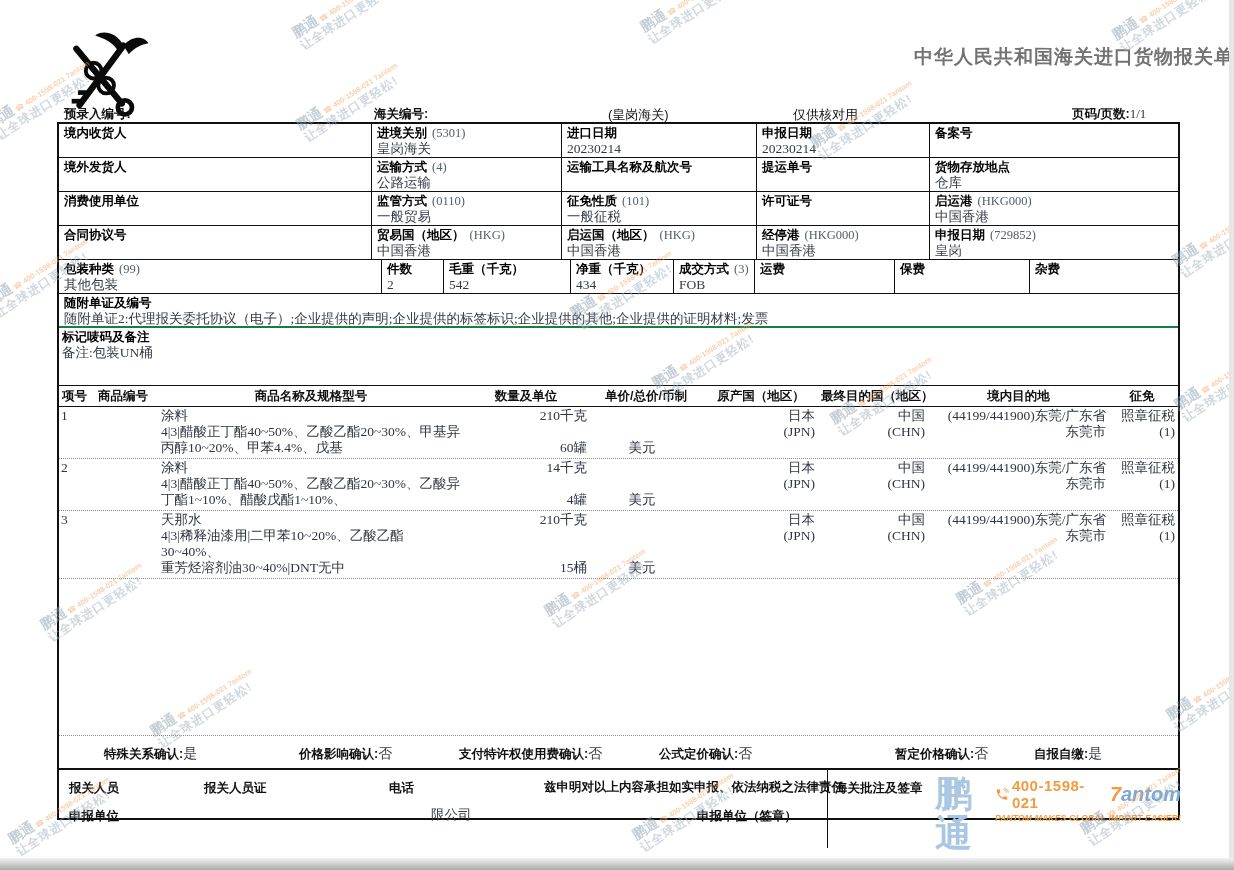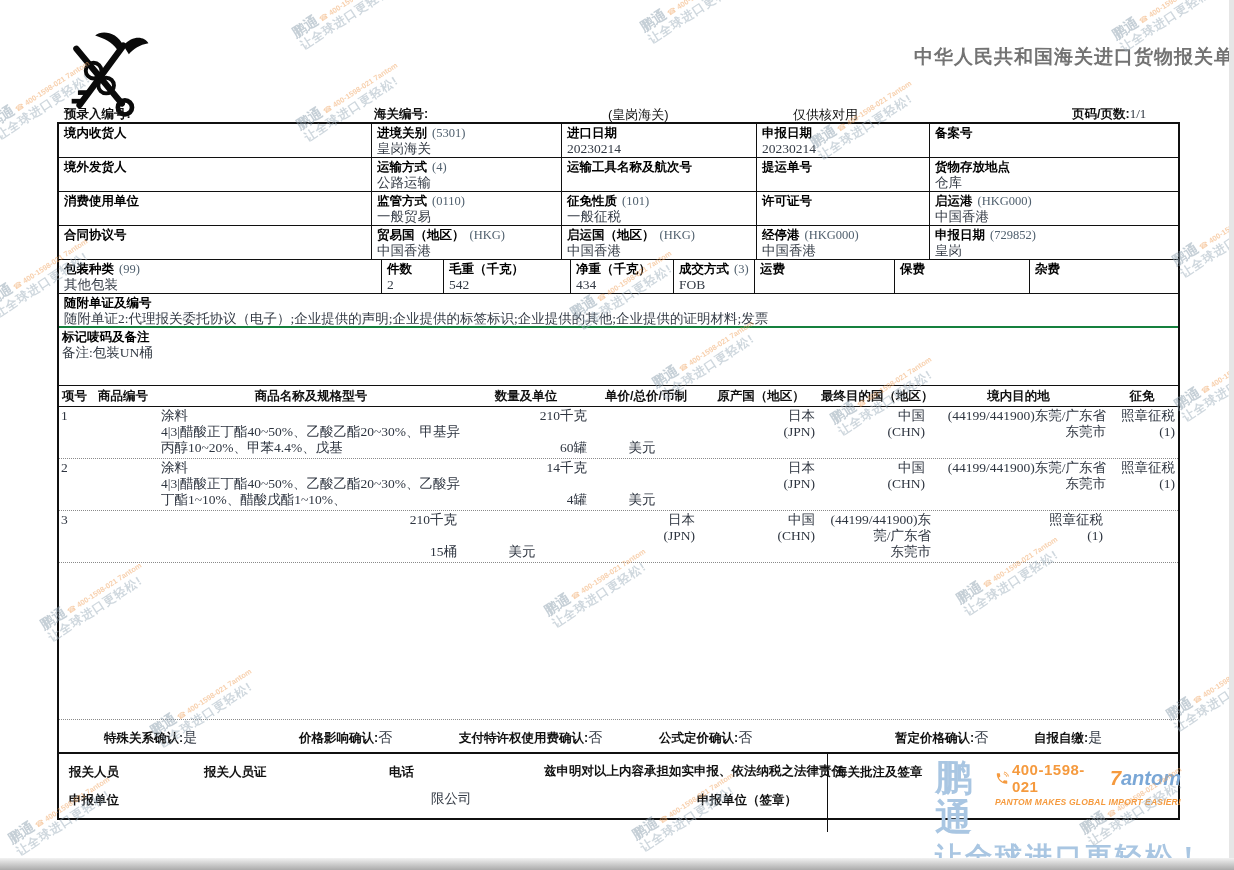--- a/index.html
+++ b/index.html
@@ -333,20 +333,25 @@
         </div>
       <div class="c-duty">
           <div>照章征税</div>
           <div>(1)</div>
         </div>
     </div>
 
     <div class="item">
       <div class="c-no">3</div>
       <div></div>
+      <div>
+          <div>天那水</div>
+          <div>4|3|稀释油漆用|二甲苯10~20%、乙酸乙酯30~40%、</div>
+          <div>重芳烃溶剂油30~40%|DNT无中</div>
+        </div>
       <div class="c-qty">
           <div>210千克</div>
           <div>15桶</div>
         </div>
       <div class="c-cur">
           <div>美元</div>
         </div>
       <div class="c-origin">
           <div>日本</div>
           <div>(JPN)</div>

